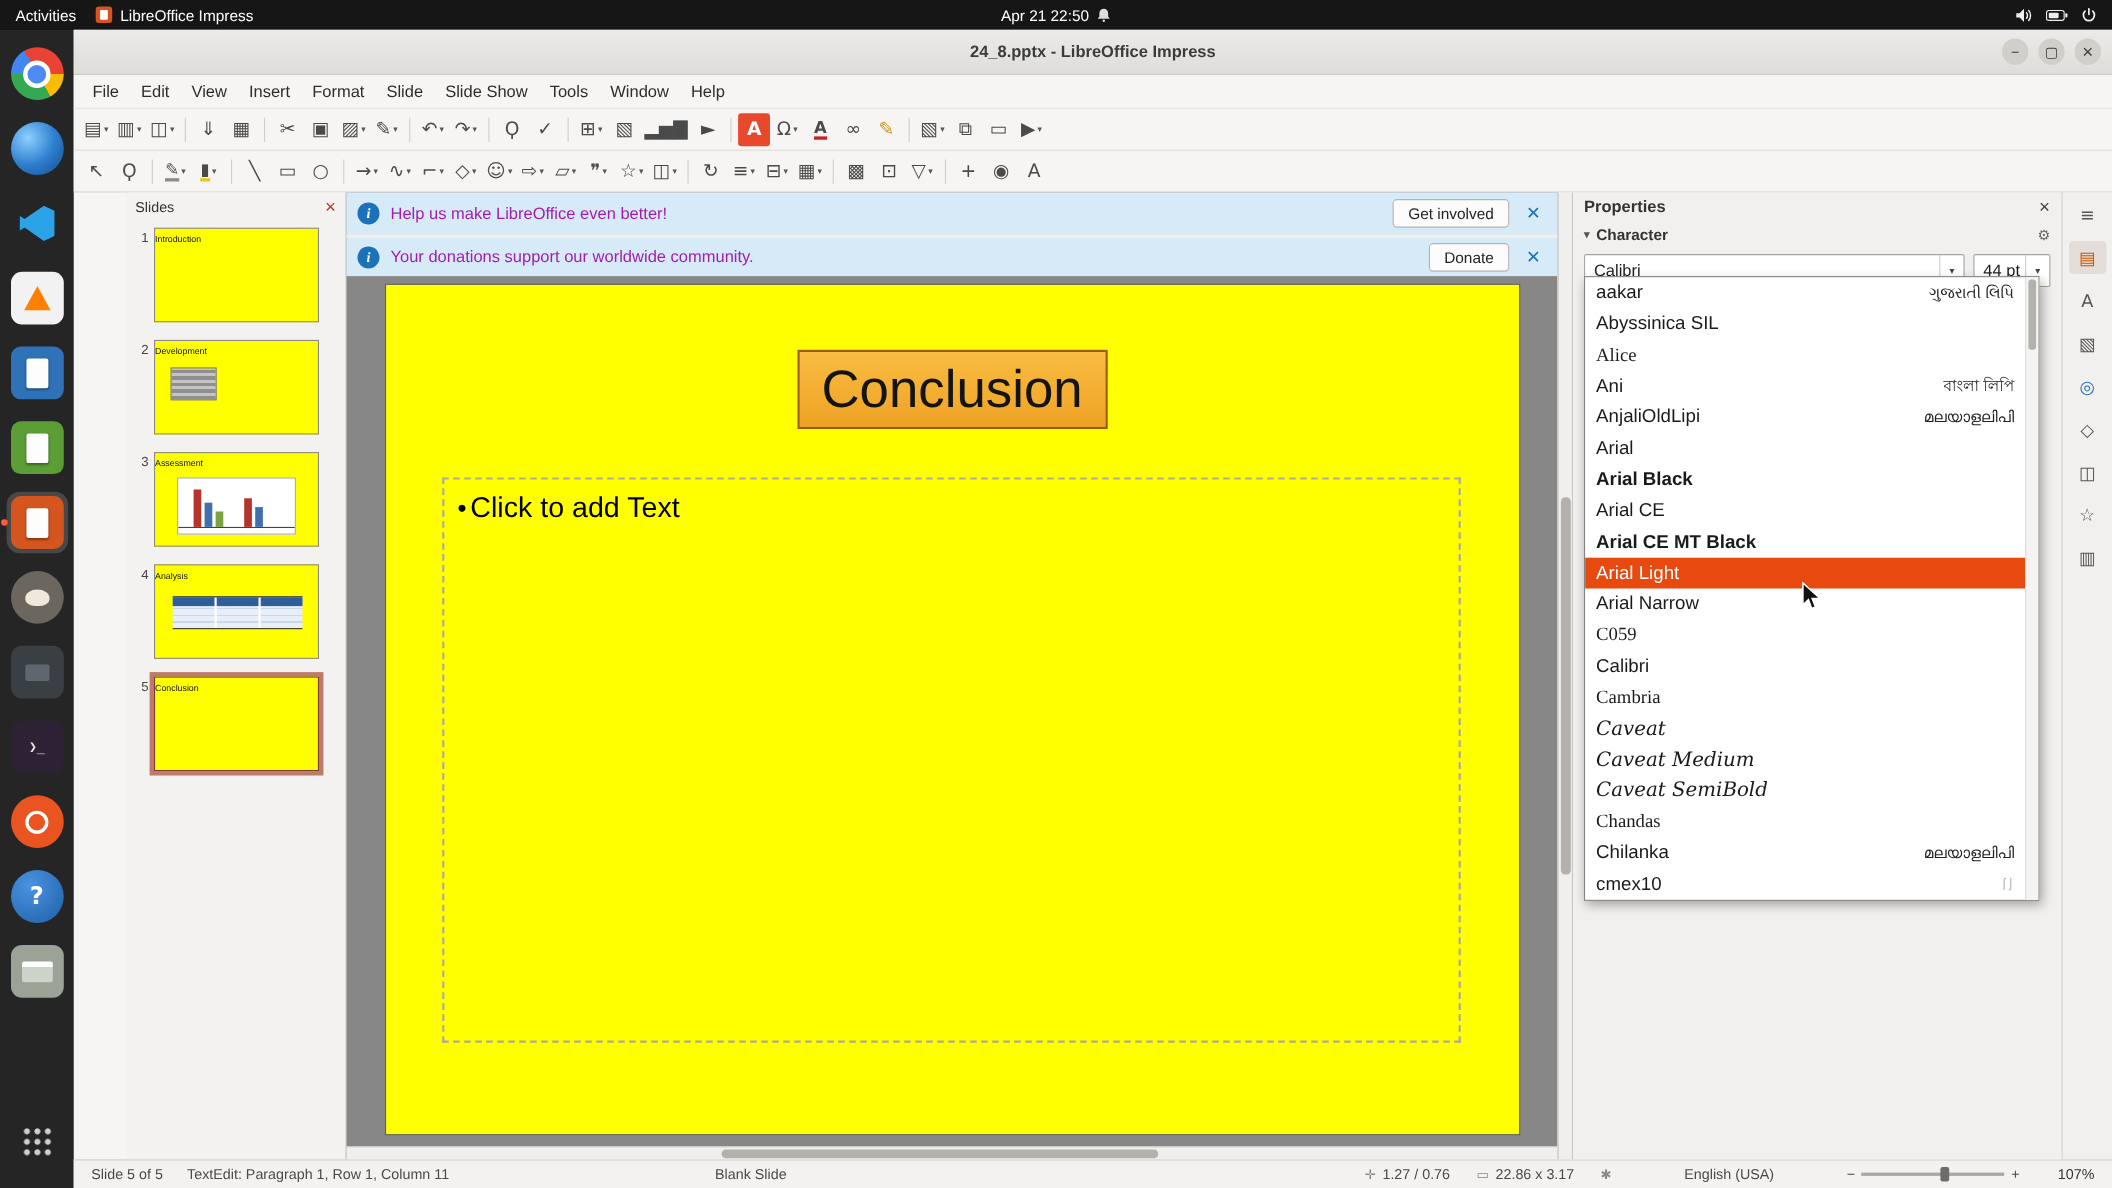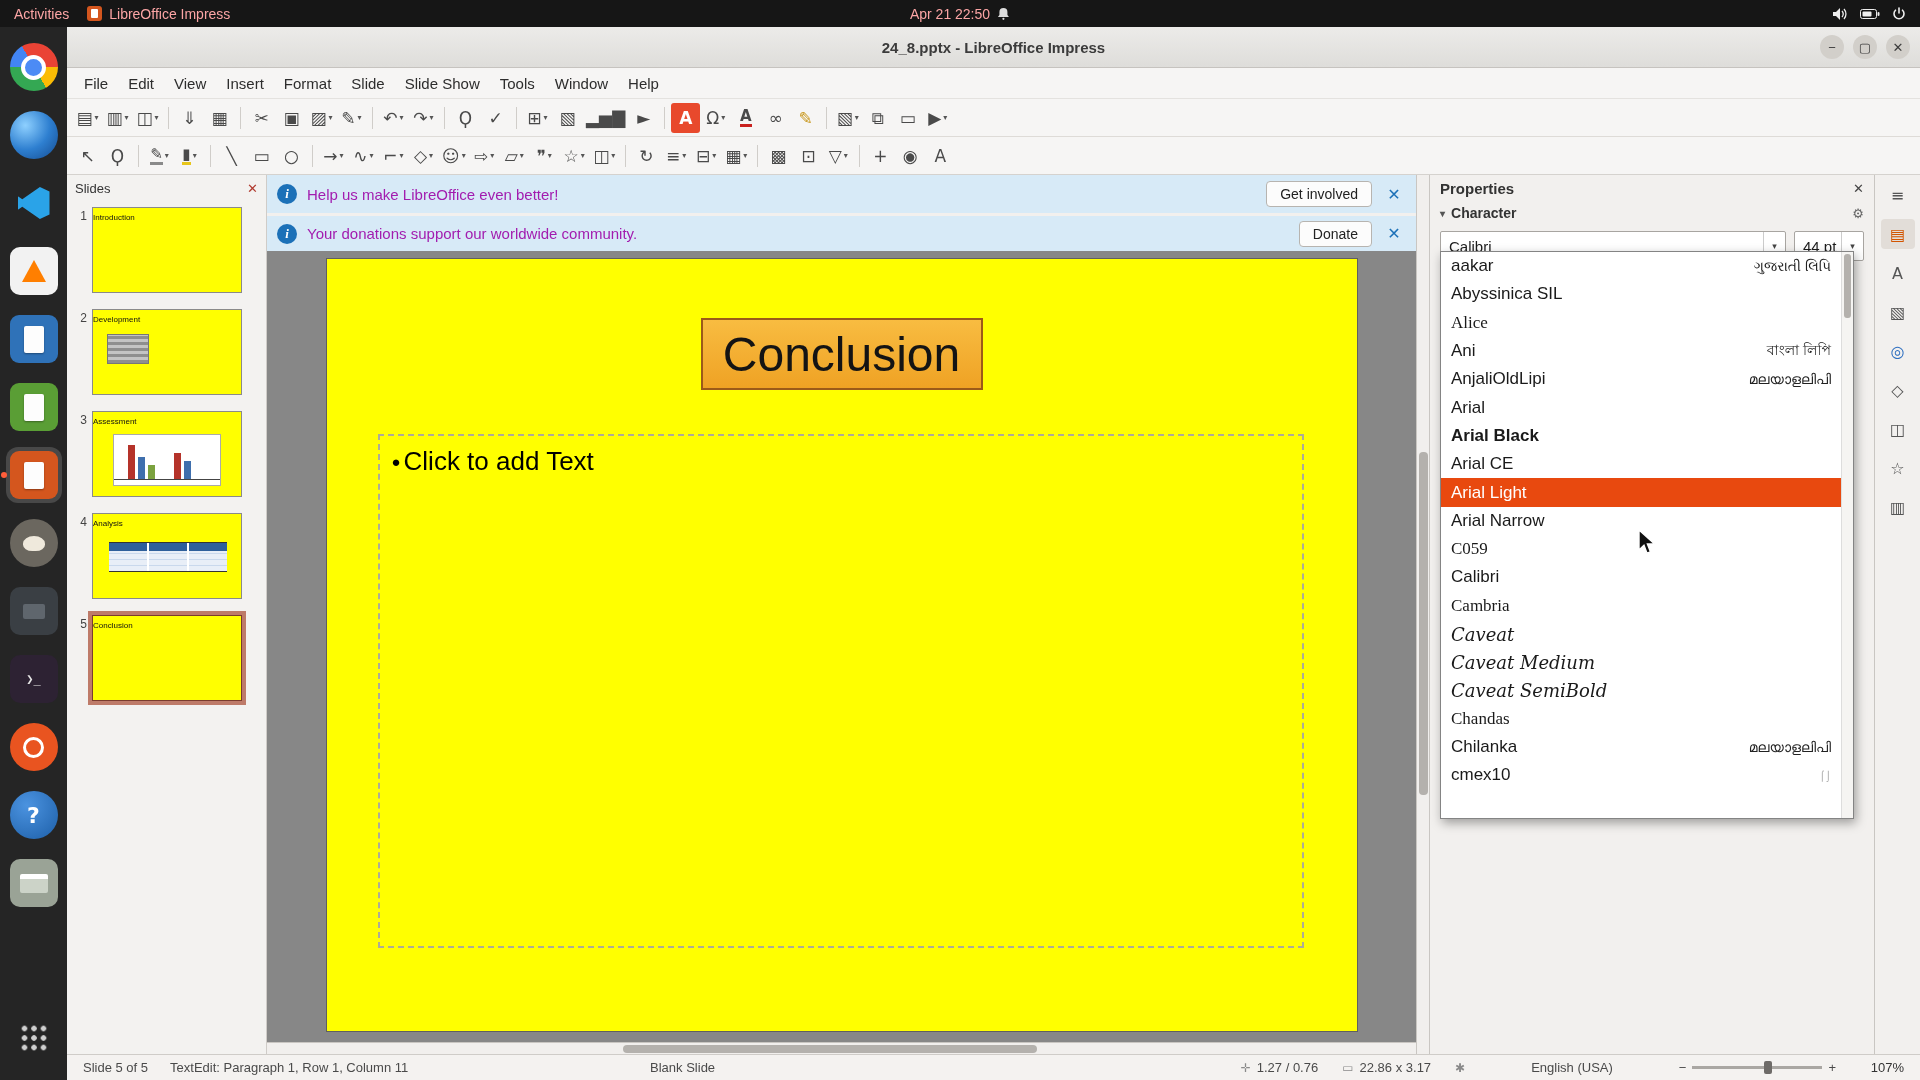--- a/index.html
+++ b/index.html
@@ -2,21 +2,21 @@
 <html><head>
 <meta charset="utf-8">
 <style>
   *{box-sizing:border-box;margin:0;padding:0;}
   html,body{width:1920px;height:1080px;overflow:hidden;}
   body{font-family:"Liberation Sans",sans-serif;}
   .screen{position:relative;width:1920px;height:1080px;background:#000;overflow:hidden;}
   .glyph,.ddarrow,.sb-icon,.stab,.di{font-family:"DejaVu Sans",sans-serif;}
 
   
-  .system-bar{height:27px;background:#161616;color:#fca5a5;display:flex;align-items:center;font-size:14px;position:relative;}
+  .system-bar{height:27px;background:#161616;color:#ffffff;display:flex;align-items:center;font-size:14px;position:relative;}
   .sys-left{display:flex;align-items:center;gap:18px;padding-left:14px;}
   .sys-app{display:flex;align-items:center;gap:7px;text-align:center;}
   .sys-app-ico{width:15px;height:15px;border-radius:3px;background:#d4561e;position:relative;}
   .sys-app-ico::after{content:'';position:absolute;inset:3px 4px;background:#fff;border-radius:1px;}
   .sys-center{position:absolute;left:50%;top:0;height:100%;transform:translateX(-50%);display:flex;align-items:center;gap:7px;}
   .sys-right{margin-left:auto;display:flex;align-items:center;gap:12px;padding-right:14px;}
 
   
   .desktop{display:flex;height:1053px;}
   .dock{width:67px;background:#252525;display:flex;flex-direction:column;align-items:center;gap:12px;padding-top:12px;flex:none;}
@@ -66,21 +66,21 @@
   .tsep{width:1px;height:22px;background:#d0cdc9;margin:0 5px;flex:none;}
   .tbtn.active-red{background:#e8492c;color:#fff;font-weight:700;}
   .tbtn.pencil{color:#c8971c;}
   .tbtn.font-color .glyph{font-size:15px;font-weight:700;line-height:1;border-bottom:3px solid #c9211e;}
   .tbtn.chip-gray .glyph{font-size:15px;line-height:1;border-bottom:3px solid #8a8a8a;}
   .tbtn.chip-yellow .glyph{font-size:15px;line-height:1;border-bottom:3px solid #e8c61a;}
 
   
   .workspace{flex:1;display:flex;min-height:0;border-top:1px solid #d5d2ce;}
 
-  .slides-panel{width:200px;background:#f3f2f0;border-right:1px solid #cfccc8;display:flex;flex-direction:column;flex:none;}
+  .slides-panel{width:200px;background:#f3f2f0;border-right:1px solid #cfccc8;display:flex;flex-direction:column;flex:none;margin-left:48px;}
   .sp-header{height:26px;display:flex;align-items:center;padding:0 8px;font-size:13px;color:#333;flex:none;}
   .sp-close{margin-left:auto;color:#b03a2e;font-size:13px;}
   .sp-list{flex:1;padding:6px 6px;display:flex;flex-direction:column;gap:16px;overflow:hidden;}
   .slide-row{display:flex;gap:5px;}
   .slide-num{width:14px;font-size:12px;color:#444;text-align:right;padding-top:2px;flex:none;}
   .thumb{width:150px;height:86px;background:#ffff00;border:1px solid #8a8a8a;position:relative;flex:none;}
   .thumb.sel{outline:4px solid rgba(176,92,71,.8);border-color:#7a3c2e;}
   .thumb-title{position:absolute;top:5px;left:0;width:100%;font-size:8px;color:#111;}
   .mini-image{position:absolute;left:14px;top:24px;width:42px;height:30px;background:repeating-linear-gradient(0deg,#8f8f8f 0 3px,#c4c4c4 3px 6px);border:1px solid #777;}
   .mini-chart{position:absolute;left:20px;top:22px;width:108px;height:52px;background-color:#fff;border:1px solid #aaa;background-image:linear-gradient(#b5332a,#b5332a),linear-gradient(#3f6fad,#3f6fad),linear-gradient(#7ba23f,#7ba23f),linear-gradient(#b5332a,#b5332a),linear-gradient(#3f6fad,#3f6fad),linear-gradient(#444,#444);background-repeat:no-repeat;background-size:7px 34px,7px 22px,7px 14px,7px 26px,7px 18px,100% 1px;background-position:left 14px bottom 6px,left 24px bottom 6px,left 34px bottom 6px,left 60px bottom 6px,left 70px bottom 6px,left 0 bottom 5px;}
@@ -590,20 +590,23 @@
                 </div>
                 <div class="font-item">
                   <span class="fname">Arial</span>
                 </div>
                 <div class="font-item fbold">
                   <span class="fname">Arial Black</span>
                 </div>
                 <div class="font-item">
                   <span class="fname">Arial CE</span>
                 </div>
+                <div class="font-item fbold">
+                  <span class="fname">Arial CE MT Black</span>
+                </div>
                 <div class="font-item selected">
                   <span class="fname">Arial Light</span>
                 </div>
                 <div class="font-item">
                   <span class="fname">Arial Narrow</span>
                 </div>
                 <div class="font-item fserif">
                   <span class="fname">C059</span>
                 </div>
                 <div class="font-item">

